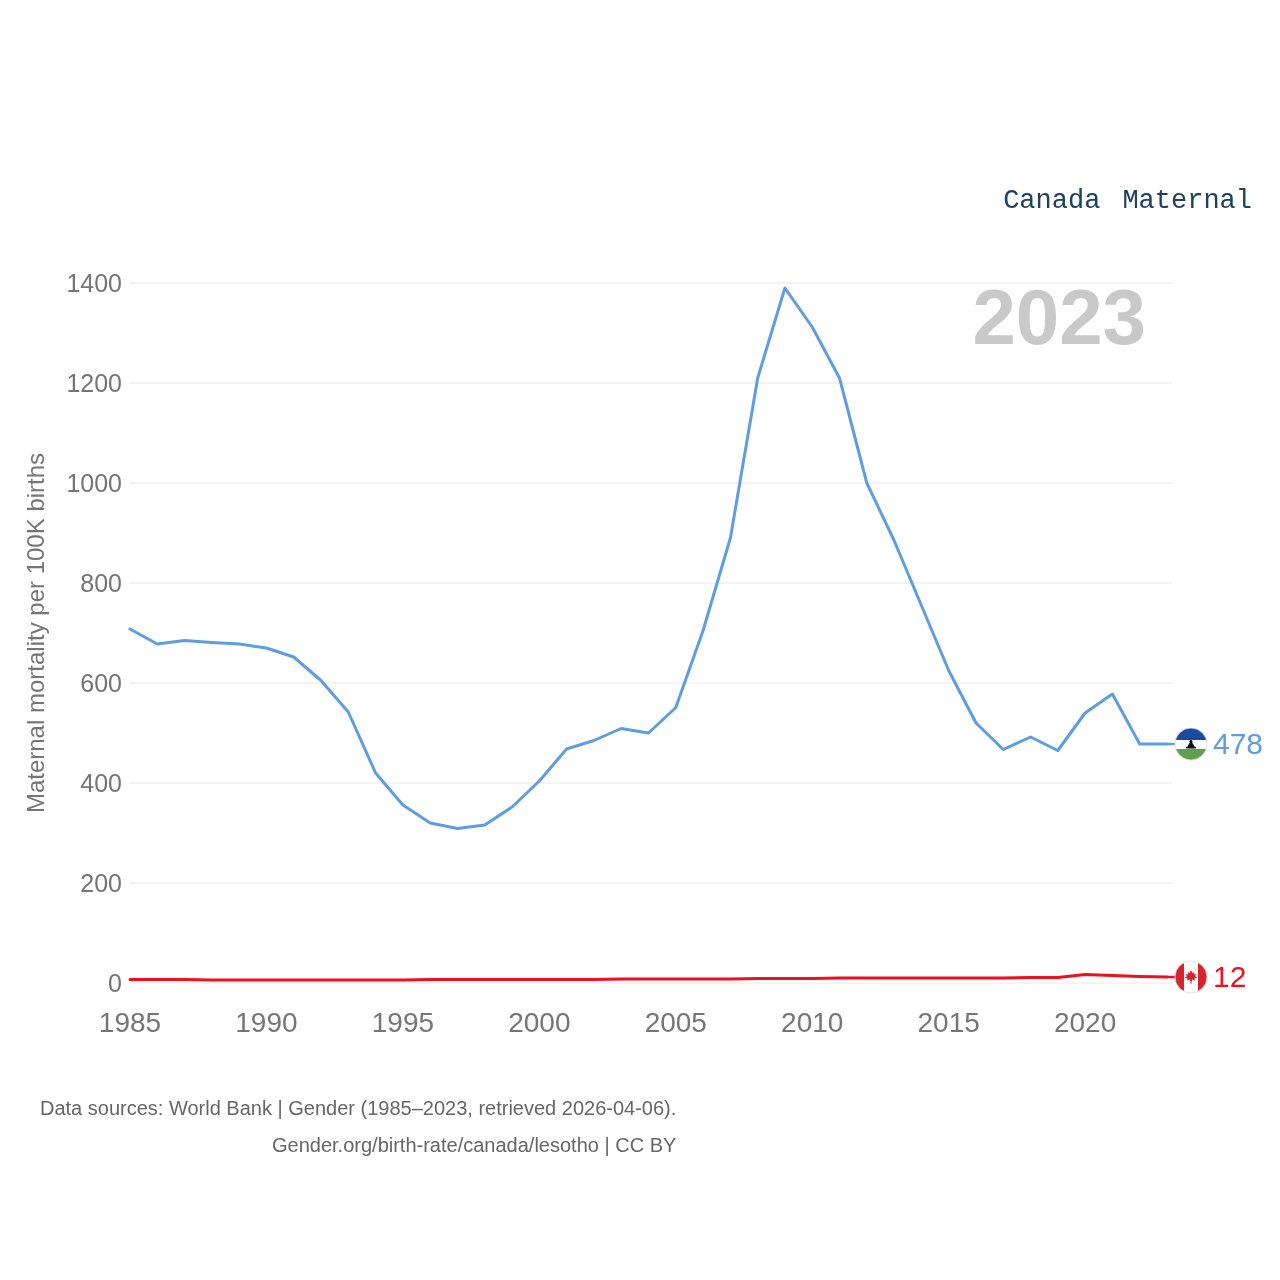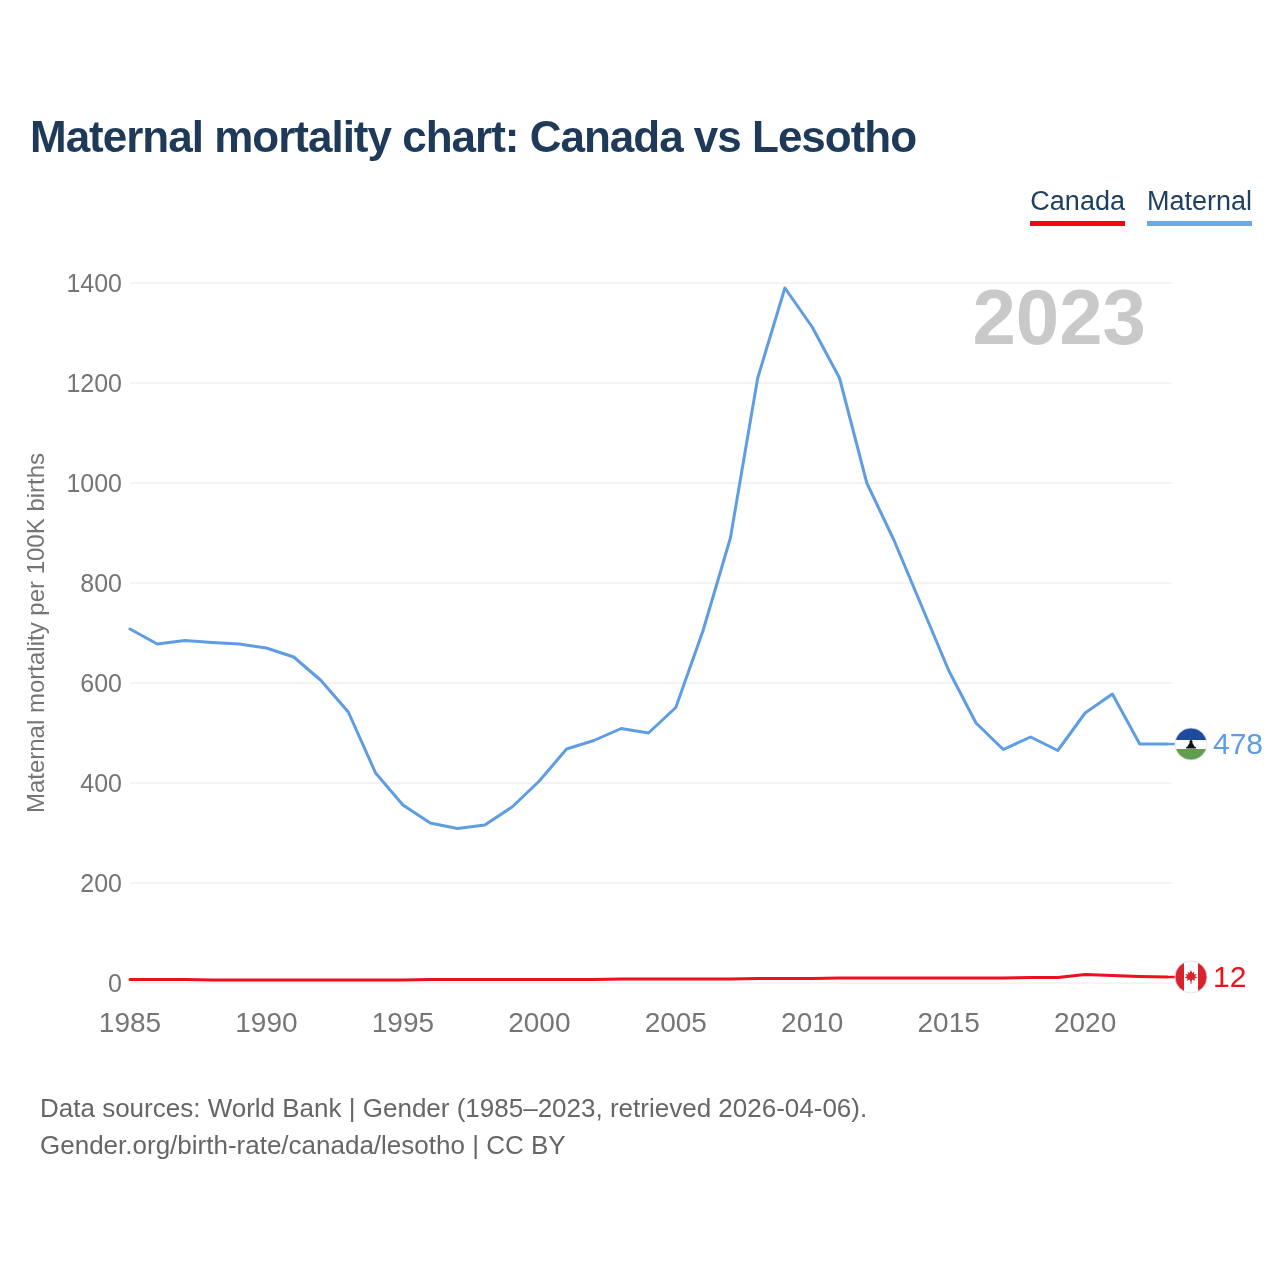--- a/index.html
+++ b/index.html
@@ -1,23 +1,23 @@
 <!DOCTYPE html>
 <html><head>
 <meta charset="utf-8">
 <style>
   html,body{margin:0;padding:0;background:#ffffff;font-family:"Liberation Sans",sans-serif;}
   .page{position:relative;width:1280px;height:1280px;background:#ffffff;overflow:hidden;}
   svg#chart{position:absolute;left:0;top:0;width:1280px;height:1280px;}
   .page-title{position:absolute;left:30px;top:112px;margin:0;font-size:44px;font-weight:700;color:#1e3a58;letter-spacing:-1px;white-space:nowrap;}
   .legend{position:absolute;top:186px;right:28px;display:flex;gap:22px;}
-  .legend-item{display:flex;flex-direction:column;align-items:flex-end;cursor:pointer;}
+  .legend-item{display:flex;flex-direction:row;align-items:flex-end;cursor:pointer;font-family:Liberation Mono, monospace;}
   .legend-label{font-size:27px;color:#20405f;}
   .legend-bar{height:5px;margin-top:4px;width:100%;}
-  .footer{position:absolute;left:40px;top:1090px;font-size:26px;color:#666666;line-height:37px;}
+  .footer{position:absolute;left:40px;top:1090px;font-size:20px;color:#666666;line-height:37px;text-align:right;}
   
   .gridline{stroke:#e8e8e8;stroke-width:1;}
   .ytick{font-size:25px;fill:#757575;text-anchor:end;}
   .xtick{font-size:28px;fill:#757575;text-anchor:middle;}
   .axis-title{font-size:24px;fill:#757575;text-anchor:middle;}
   .watermark{font-size:78px;font-weight:700;fill:#c9c9c9;text-anchor:end;}
   .series-line{fill:none;stroke-width:3;stroke-linejoin:round;stroke-linecap:round;}
   .end-label{font-size:30px;}
 </style>
 </head>
@@ -79,21 +79,20 @@
         <rect x="1175" y="740" width="32" height="9" fill="#ffffff"></rect>
         <rect x="1175" y="749" width="32" height="11" fill="#5f9e51"></rect>
         <circle cx="1191" cy="741.4" r="1.5" fill="#111111"></circle>
         <path d="M1191,740.6 L1195,747.2 L1187,747.2 Z" fill="#111111"></path>
         <rect x="1185.8" y="747" width="10.4" height="1.6" rx="0.8" fill="#111111"></rect>
       </g>
       <circle cx="1191" cy="744" r="16" fill="none" stroke="#dddddd" stroke-width="0.8"></circle>
       <text x="1213" y="754" fill="#5f9de2" class="end-label">478</text>
     </svg>
 
-  <h1 class="page-title">Maternal mortality chart: Canada vs Lesotho</h1>
 
   <div class="legend">
     <div class="legend-item">
       <span class="legend-label">Canada</span>
       <span class="legend-bar" style="background: rgb(242, 6, 23);"></span>
     </div>
     <div class="legend-item">
       <span class="legend-label">Maternal</span>
       <span class="legend-bar" style="background: rgb(106, 171, 230);"></span>
     </div>

